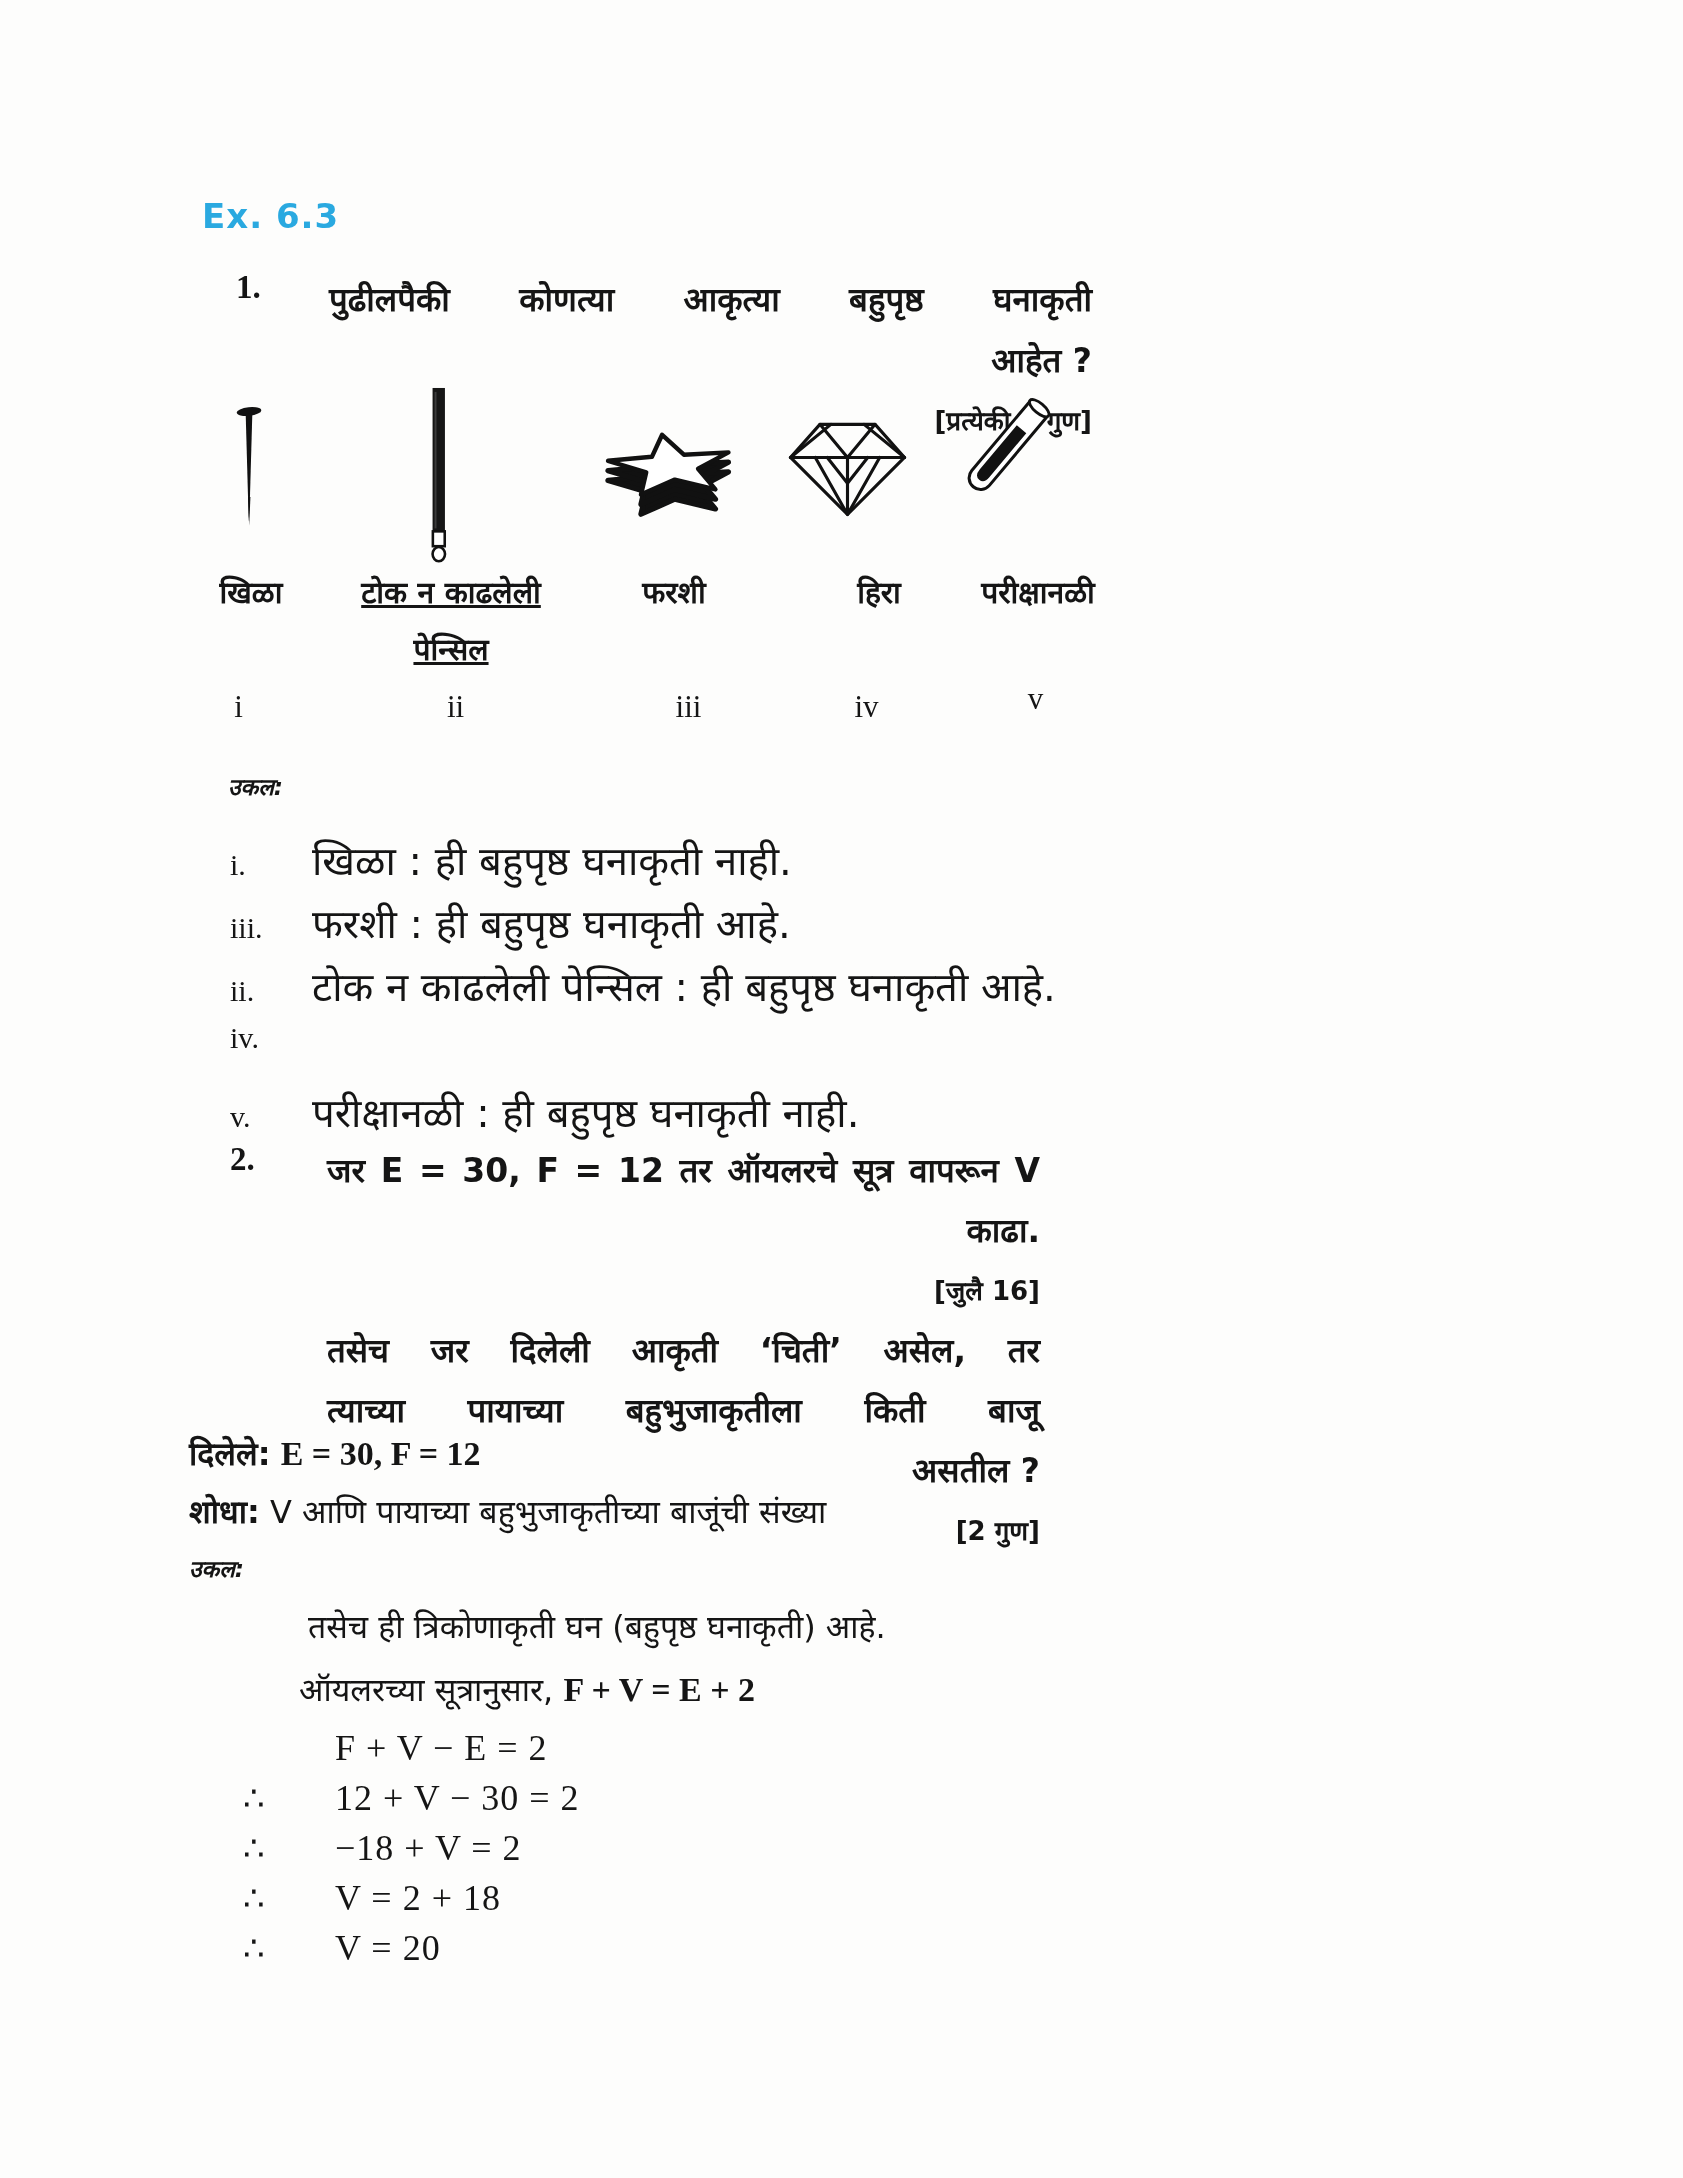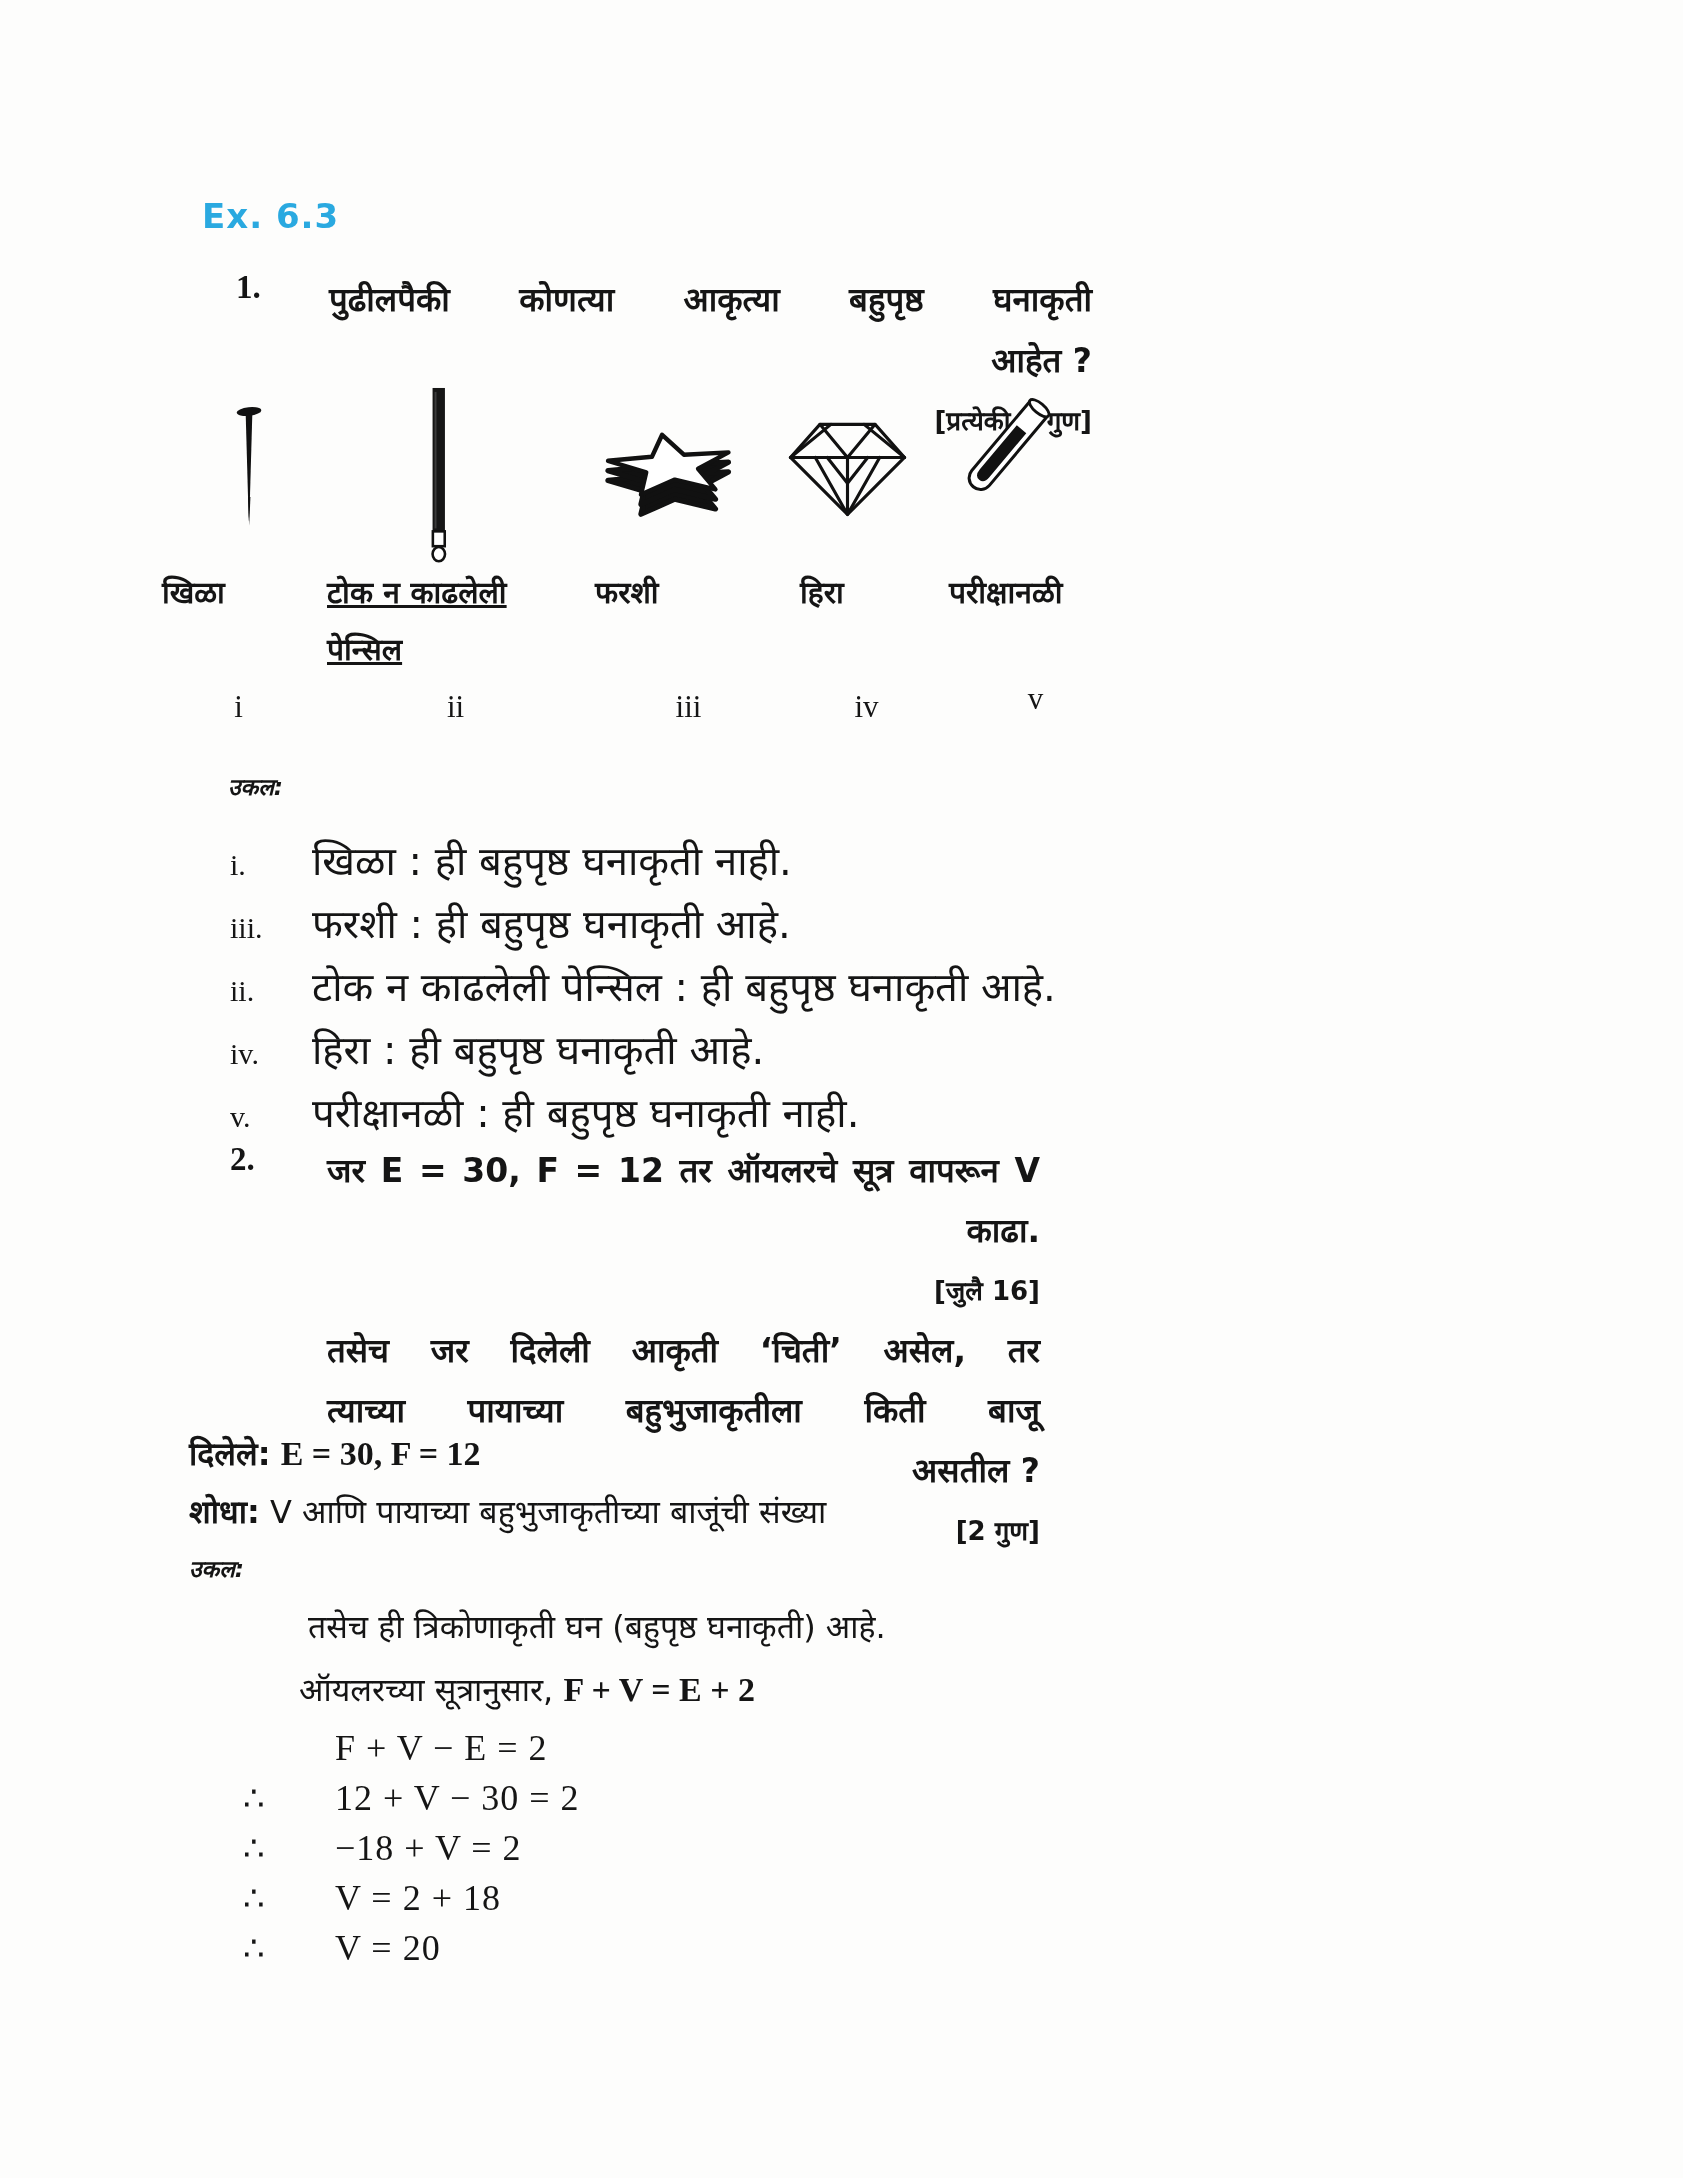--- a/index.html
+++ b/index.html
@@ -15,21 +15,21 @@
   .q1 { position:absolute; left:236px; top:269px; width:859px; display:flex; }
   .q-num { width:93px; font-size:33px; font-weight:bold; font-family:"Liberation Serif", serif; }
   .q1-text { width:763px; font-size:33px; font-weight:bold; line-height:61px; }
   .just { text-align:justify; text-align-last:justify; }
   .row-split { display:flex; justify-content:space-between; align-items:flex-end;flex-direction:column; }
   .marks { font-weight:bold; font-size:26px; }
 
   
   .figures { position:absolute; left:149px; top:384px; width:980px; height:358px; }
   .fig-icon { position:absolute; }
-  .fig-label { position:absolute; top:180px; text-align:left; font-size:30px; font-weight:bold; line-height:57px; }
+  .fig-label { position:absolute; top:180px; text-align:center; font-size:30px; font-weight:bold; line-height:57px; }
   .fig-numeral { position:absolute; top:305px; width:99px; text-align:center; font-size:31px; font-family:"Liberation Serif", serif; }
 
   
   .heading { position:absolute; font-size:23px; font-weight:bold;font-style:italic; }
   .sol1 { position:absolute; left:230px; top:832px; width:891px; }
   .sol1-row { display:flex; height:63px; align-items:baseline; }
   .sol1-num { width:82px; font-size:30px; font-family:"Liberation Serif", serif; }
   .sol1-text { font-size:40px; white-space:nowrap; }
 
   
@@ -152,21 +152,20 @@
     <div class="sol1-row">
       <span class="sol1-num">iii.</span>
       <span class="sol1-text">फरशी : ही बहुपृष्ठ घनाकृती आहे.</span>
     </div>
     <div class="sol1-row">
       <span class="sol1-num">ii.</span>
       <span class="sol1-text">टोक न काढलेली पेन्सिल : ही बहुपृष्ठ घनाकृती आहे.</span>
     </div>
     <div class="sol1-row">
       <span class="sol1-num">iv.</span>
-      <span class="sol1-text">हिरा : ही बहुपृष्ठ घनाकृती आहे.</span>
     </div>
     <div class="sol1-row">
       <span class="sol1-num">v.</span>
       <span class="sol1-text">परीक्षानळी : ही बहुपृष्ठ घनाकृती नाही.</span>
     </div>
   </div>
 
   <div class="q2">
     <div class="q-num" style="width:97px;">2.</div>
     <div class="q2-text">

